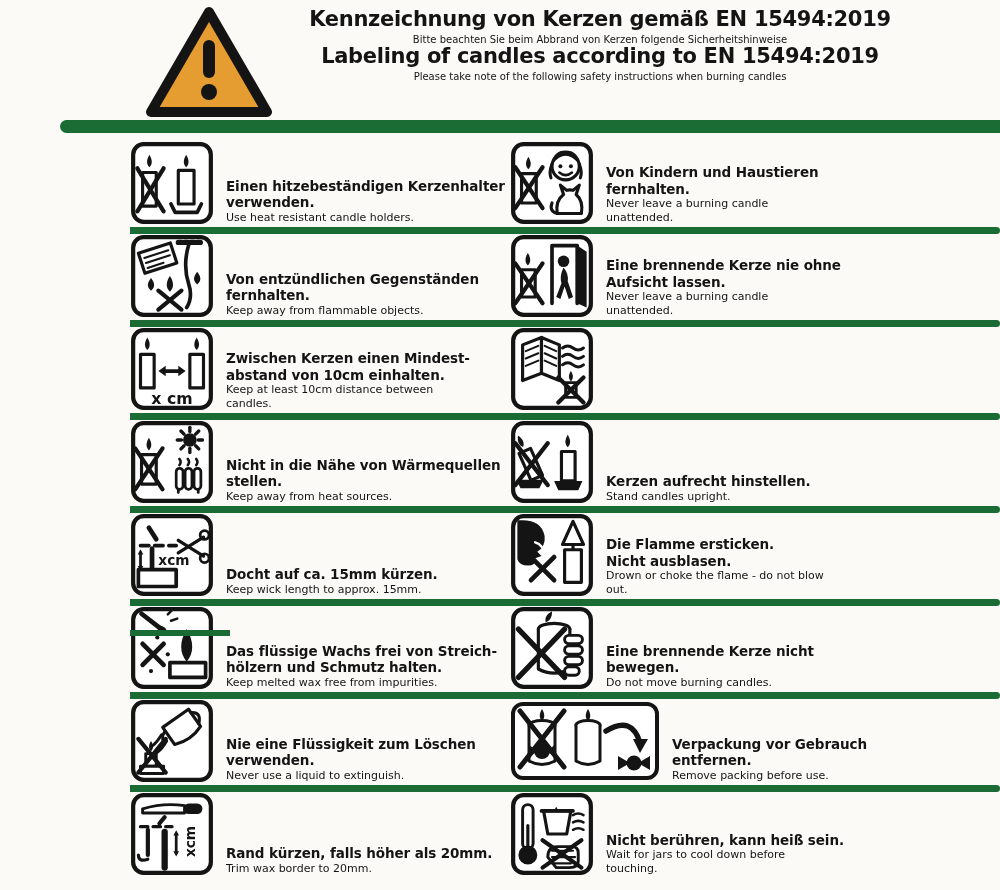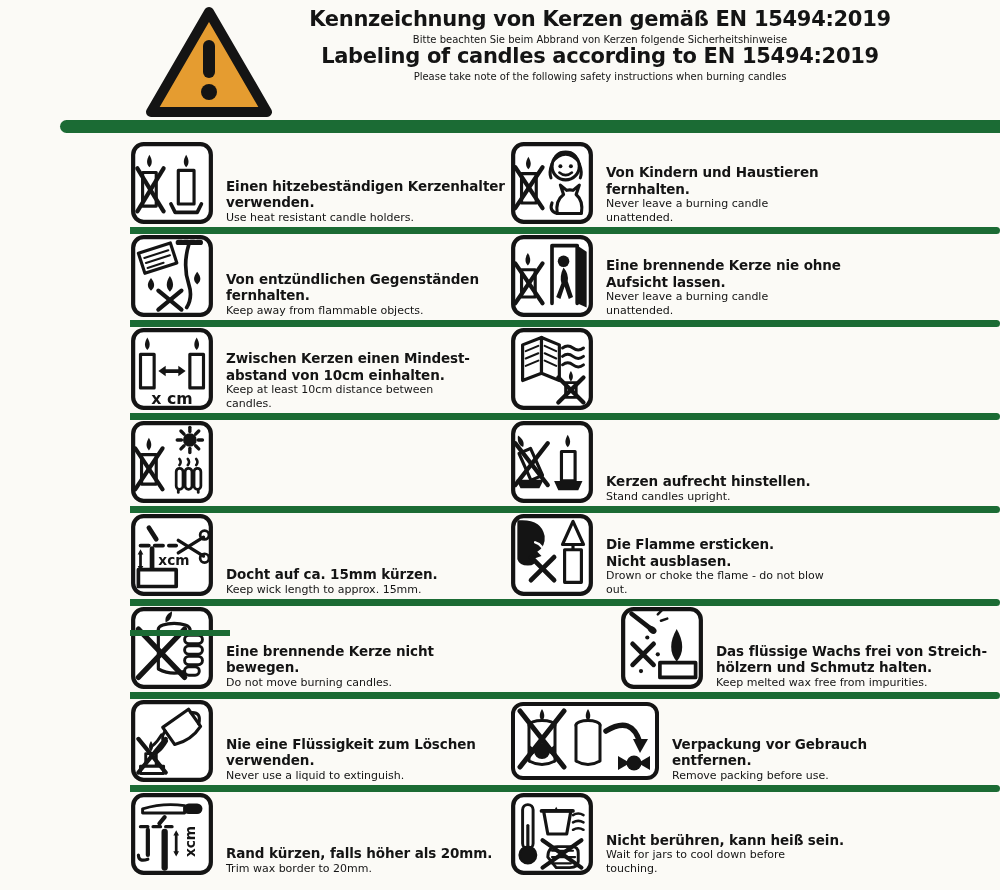--- a/index.html
+++ b/index.html
@@ -223,20 +223,25 @@
                 <line x1="51.5" y1="24.5" x2="48.5" y2="27.5"></line>
             </g>
             <path d="M47 43 q2.5 -3 0 -6 M55 43 q2.5 -3 0 -6 M63 43 q2.5 -3 0 -6" fill="none" stroke="#141414" stroke-width="2.4"></path>
             <rect x="44" y="46" width="6.5" height="20" rx="3.2" fill="#fff" stroke="#141414" stroke-width="2.6"></rect>
             <rect x="52.5" y="46" width="6.5" height="20" rx="3.2" fill="#fff" stroke="#141414" stroke-width="2.6"></rect>
             <rect x="61" y="46" width="6.5" height="20" rx="3.2" fill="#fff" stroke="#141414" stroke-width="2.6"></rect>
             <line x1="46" y1="69" x2="46" y2="66" stroke="#141414" stroke-width="2.6"></line>
             <line x1="65" y1="69" x2="65" y2="66" stroke="#141414" stroke-width="2.6"></line>
           </svg>
         </div>
+        <div class="txt">
+          <div class="de">Nicht in die Nähe von Wärmequellen
+stellen.</div>
+          <div class="en">Keep away from heat sources.</div>
+        </div>
       </div>
       <div class="cell right">
         <div class="pict">
           <svg viewBox="0 0 80 80">
             <rect x="3" y="3" width="74" height="74" rx="10" fill="#fff" stroke="#141414" stroke-width="4"></rect>
             <g transform="rotate(-24 21 45)">
               <path d="M21 12 C18 17 18 21 21 24 C24 21 24 17 21 12Z" fill="#141414"></path>
               <rect x="15" y="28" width="12" height="28" fill="#fff" stroke="#141414" stroke-width="3"></rect>
             </g>
             <path d="M6 57 h26 l-4 8 h-18 Z" fill="#141414"></path>
@@ -296,43 +301,20 @@
           <div class="de">Die Flamme ersticken.
 Nicht ausblasen.</div>
           <div class="en">Drown or choke the flame - do not blow
 out.</div>
         </div>
       </div>
     </div>
     <div class="divider"></div>
 
     <div class="row">
-      <div class="cell right">
-        <div class="pict">
-          <svg viewBox="0 0 80 80">
-            <rect x="3" y="3" width="74" height="74" rx="10" fill="#fff" stroke="#141414" stroke-width="4"></rect>
-            <g transform="rotate(30 36 12)">
-              <path d="M36 4 C33 9 33 13 36 16 C39 13 39 9 36 4Z" fill="#141414"></path>
-            </g>
-            <ellipse cx="42" cy="22" rx="15" ry="5.5" fill="#fff" stroke="#141414" stroke-width="3"></ellipse>
-            <path d="M27 22 L27 60 Q42 68 57 60 L57 22" fill="#fff" stroke="#141414" stroke-width="3"></path>
-            <rect x="52" y="28" width="17" height="8" rx="4" fill="#fff" stroke="#141414" stroke-width="2.8"></rect>
-            <rect x="52" y="38" width="17" height="8" rx="4" fill="#fff" stroke="#141414" stroke-width="2.8"></rect>
-            <rect x="52" y="48" width="17" height="8" rx="4" fill="#fff" stroke="#141414" stroke-width="2.8"></rect>
-            <rect x="52" y="58" width="14" height="8" rx="4" fill="#fff" stroke="#141414" stroke-width="2.8"></rect>
-            <line x1="8" y1="22" x2="52" y2="68" stroke="#141414" stroke-width="5"></line>
-            <line x1="52" y1="22" x2="8" y2="68" stroke="#141414" stroke-width="5"></line>
-          </svg>
-        </div>
-        <div class="txt">
-          <div class="de">Eine brennende Kerze nicht
-bewegen.</div>
-          <div class="en">Do not move burning candles.</div>
-        </div>
-      </div>
       <div class="cell left">
         <div class="pict">
           <svg viewBox="0 0 80 80">
             <rect x="3" y="3" width="74" height="74" rx="10" fill="#fff" stroke="#141414" stroke-width="4"></rect>
             <g transform="rotate(38 22 16)">
               <line x1="8" y1="16" x2="30" y2="16" stroke="#141414" stroke-width="4.5"></line>
               <ellipse cx="33" cy="16" rx="4.5" ry="3.2" fill="#141414"></ellipse>
             </g>
             <line x1="36" y1="8" x2="40" y2="4" stroke="#141414" stroke-width="2.4"></line>
             <line x1="39" y1="14" x2="45" y2="12" stroke="#141414" stroke-width="2.4"></line>
@@ -342,20 +324,43 @@
             <circle cx="36" cy="46" r="2" fill="#141414"></circle>
             <circle cx="20" cy="62" r="2" fill="#141414"></circle>
             <path d="M54 22 C47 34 47 45 54 53 C61 45 61 34 54 22Z" fill="#141414"></path>
             <rect x="38" y="54" width="34" height="14" fill="#fff" stroke="#141414" stroke-width="3.5"></rect>
           </svg>
         </div>
         <div class="txt">
           <div class="de">Das flüssige Wachs frei von Streich-
 hölzern und Schmutz halten.</div>
           <div class="en">Keep melted wax free from impurities.</div>
+        </div>
+      </div>
+      <div class="cell right">
+        <div class="pict">
+          <svg viewBox="0 0 80 80">
+            <rect x="3" y="3" width="74" height="74" rx="10" fill="#fff" stroke="#141414" stroke-width="4"></rect>
+            <g transform="rotate(30 36 12)">
+              <path d="M36 4 C33 9 33 13 36 16 C39 13 39 9 36 4Z" fill="#141414"></path>
+            </g>
+            <ellipse cx="42" cy="22" rx="15" ry="5.5" fill="#fff" stroke="#141414" stroke-width="3"></ellipse>
+            <path d="M27 22 L27 60 Q42 68 57 60 L57 22" fill="#fff" stroke="#141414" stroke-width="3"></path>
+            <rect x="52" y="28" width="17" height="8" rx="4" fill="#fff" stroke="#141414" stroke-width="2.8"></rect>
+            <rect x="52" y="38" width="17" height="8" rx="4" fill="#fff" stroke="#141414" stroke-width="2.8"></rect>
+            <rect x="52" y="48" width="17" height="8" rx="4" fill="#fff" stroke="#141414" stroke-width="2.8"></rect>
+            <rect x="52" y="58" width="14" height="8" rx="4" fill="#fff" stroke="#141414" stroke-width="2.8"></rect>
+            <line x1="8" y1="22" x2="52" y2="68" stroke="#141414" stroke-width="5"></line>
+            <line x1="52" y1="22" x2="8" y2="68" stroke="#141414" stroke-width="5"></line>
+          </svg>
+        </div>
+        <div class="txt">
+          <div class="de">Eine brennende Kerze nicht
+bewegen.</div>
+          <div class="en">Do not move burning candles.</div>
         </div>
       </div>
     </div>
     <div class="divider"></div>
 
     <div class="row">
       <div class="cell left">
         <div class="pict">
           <svg viewBox="0 0 80 80">
             <rect x="3" y="3" width="74" height="74" rx="10" fill="#fff" stroke="#141414" stroke-width="4"></rect>

